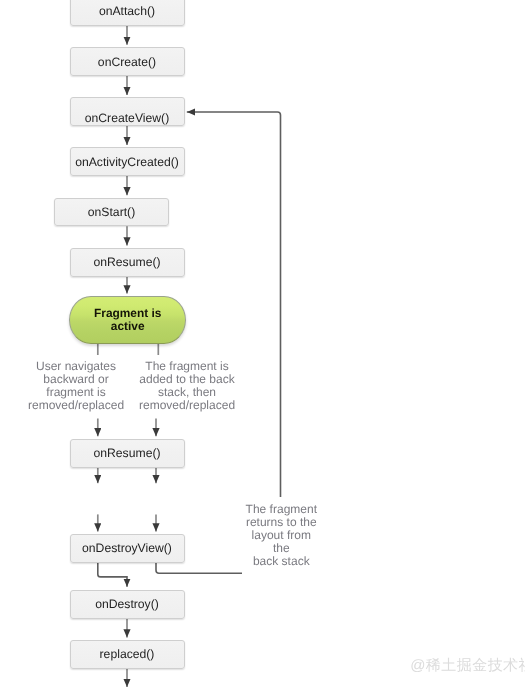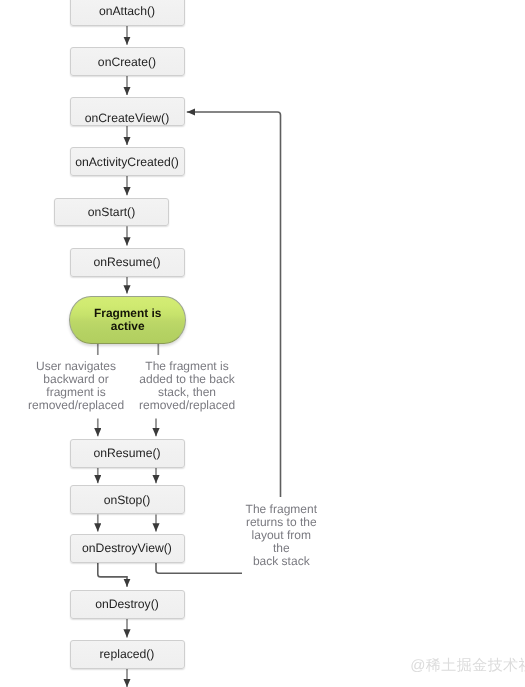--- a/index.html
+++ b/index.html
@@ -109,23 +109,20 @@
   <div class="note masking" style="left:242.3px;top:496.7px;width:78px;">
     <div>The fragment</div>
     <div>returns to the</div>
     <div>layout from the</div>
     <div>back stack</div>
   </div>
 
   <div class="node" style="left:69.5px;top:438.5px;width:115px;height:29.2px;">
     <span>onResume()</span>
   </div>
-  <div class="node" style="left:69.5px;top:485.4px;width:115px;height:29px;">
-    <span>onStop()</span>
-  </div>
   <div class="node" style="left:69.5px;top:533.7px;width:115px;height:29px;">
     <span>onDestroyView()</span>
   </div>
   <div class="node" style="left:69.5px;top:589.6px;width:115px;height:29px;text-align:right;">
     <span>onDestroy()</span>
   </div>
   <div class="node" style="left:69.5px;top:639.7px;width:115px;height:29px;">
     <span>replaced()</span>
   </div>
 

